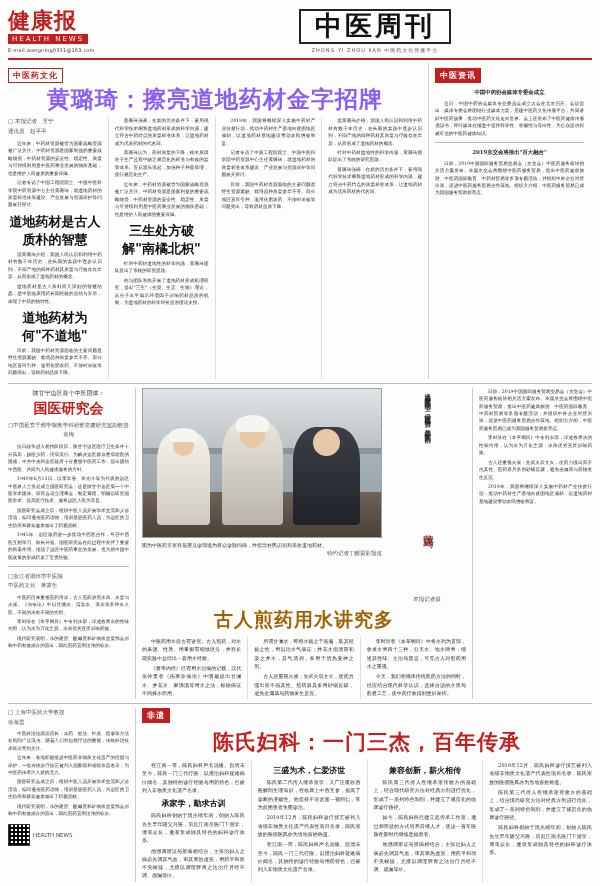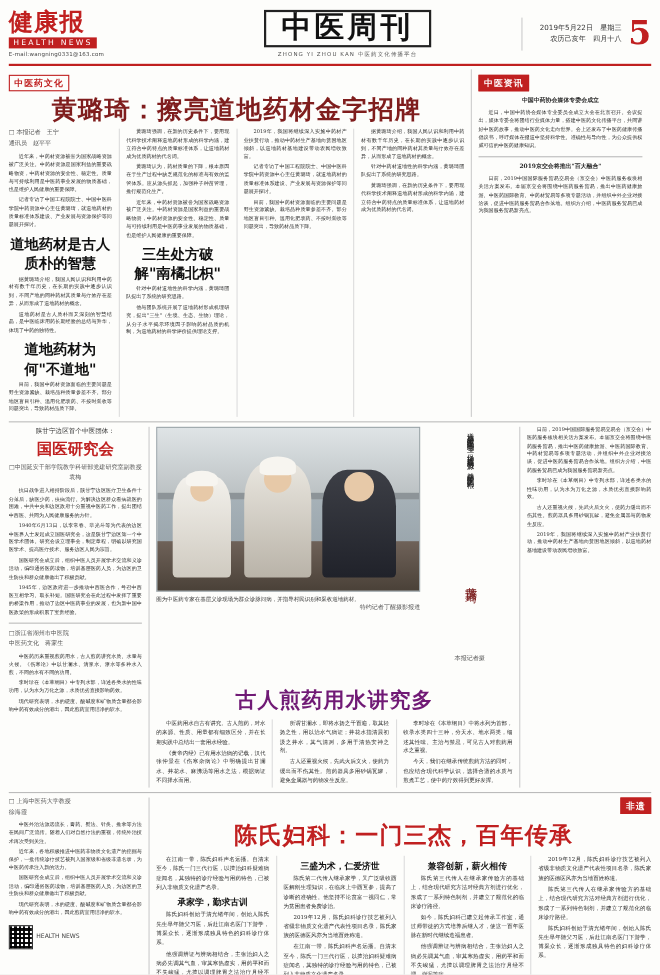--- a/index.html
+++ b/index.html
@@ -65,21 +65,21 @@
   .sec-label {
     display: inline-block;
     border: 1px solid #c02020; color: #c02020;
     font-size: 8px; padding: 1px 4px; font-weight: bold;
     letter-spacing: 1px;
   }
   .sec-label.solid { background: #c02020; color: #fff; border-color: #c02020; }
 
   .headline-main {
     font-family: Liberation Sans, sans-serif;
-    font-weight: bold; color: #7f1d1d;
+    font-weight: bold; color: #8b5cf6;
     font-size: 23px; letter-spacing: 1px;
     text-align: center; line-height: 1.1;
     margin: 4px 0 5px 0;
   }
   .byline { font-size: 5.5px; color: #555; text-align: left; line-height: 1.7; }
 
   
   .bt {
     font-family: "DejaVu Serif", "Liberation Serif", serif;
     font-size: 4.6px; line-height: 1.62; color: #2a2a2a;
@@ -161,30 +161,30 @@
   }
   .vert-sign {
     writing-mode: vertical-rl; text-orientation: upright;
     font-family: "DejaVu Serif", "Liberation Serif", serif;
     font-size: 11px; color: #7a1d1d; letter-spacing: 2px;
     height: 70px; margin: 2px auto 0 auto;
   }
 
   .center-headline {
     font-family: "DejaVu Serif", "Liberation Serif", serif;
-    font-weight: bold; font-size: 19px; color: #701a75;
-    text-align: center; letter-spacing: 1px; margin: 20px 0 4px 0;
+    font-weight: bold; font-size: 19px; color: #a16207;
+    text-align: center; letter-spacing: 1px; margin: 3px 0 4px 0;
   }
 
   
   .bot-wrap { display: flex; margin-top: 4px; border-top: 1px solid #bbb; padding-top: 4px; }
   .bot-left { width: 128px; padding-right: 6px; border-right: 1px solid #ccc; }
   .bot-main { flex: 1; padding-left: 6px; }
 
-  .badge-row { display: flex; align-items: center; gap: 4px; justify-content: flex-end; }
+  .badge-row { display: flex; align-items: center; gap: 4px; }
   .bignews {
     font-family: "DejaVu Serif", "Liberation Serif", serif;
     font-weight: bold; color: #c02020; font-size: 21px;
     text-align: center; letter-spacing: 1px; margin: 5px 0 5px 0;
   }
   .three-col { display: flex; gap: 6px; }
   .three-col > div { flex: 1; }
   .sub-blk {
     font-family: "DejaVu Serif", "Liberation Serif", serif;
     font-weight: bold; font-size: 8px; color: #111;
@@ -204,27 +204,20 @@
 
   <div class="masthead">
     <div class="mh-left">
       <div class="mh-logo">健康报</div>
       <div class="mh-logo-en">HEALTH NEWS</div>
       <div class="mh-mail">E-mail:wangning0331@163.com</div>
     </div>
     <div class="mh-center">
       <div class="mh-title">中医周刊</div>
       <div class="mh-sub">ZHONG YI ZHOU KAN  中医药文化传播平台</div>
-    </div>
-    <div class="mh-right">
-      <div class="mh-date">
-        <div>2019年5月22日　星期三</div>
-        <div>农历己亥年　四月十八</div>
-      </div>
-      <div class="mh-pageno">5</div>
     </div>
   </div>
 
   <div class="top-wrap">
 
     <div class="top-left">
       <span class="sec-label">中医药文化</span>
 
       <div class="headline-main">黄璐琦：擦亮道地药材金字招牌</div>
 

